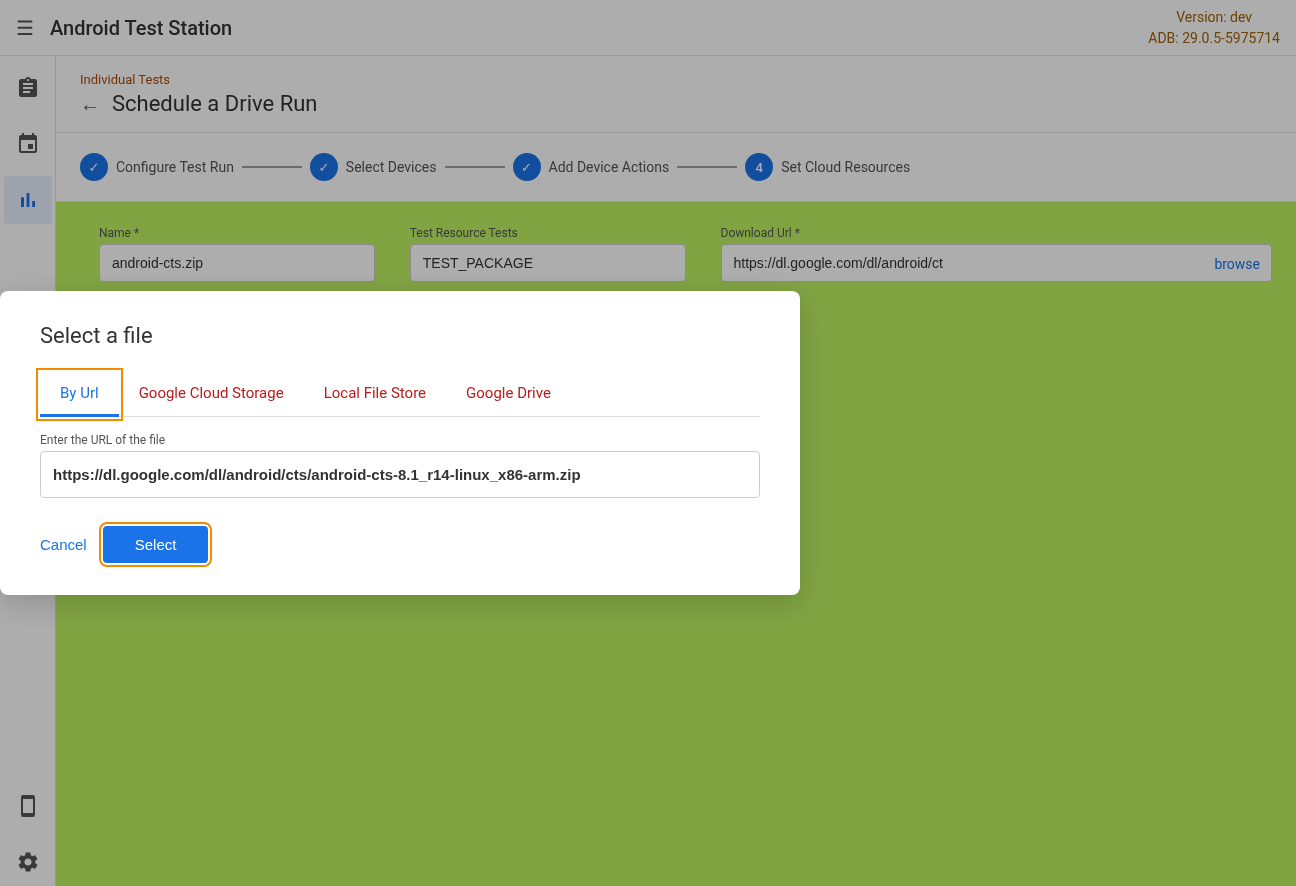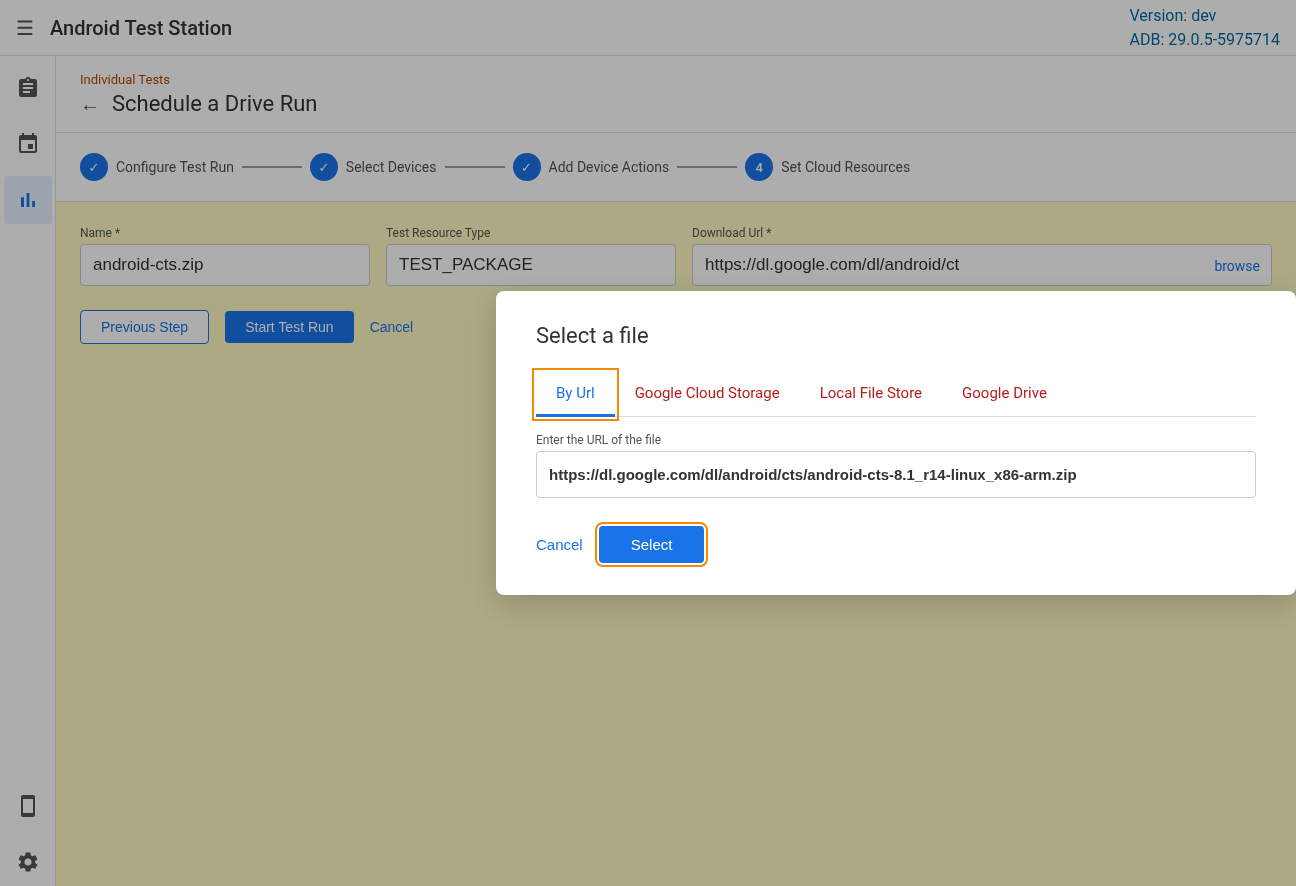--- a/index.html
+++ b/index.html
@@ -6,42 +6,42 @@
     body { font-family: Roboto, Arial, sans-serif; background: #f5f5f5; color: #333; height: 886px; width: 1296px; overflow: hidden; }
 
     
     .topbar {
       display: flex; align-items: center; justify-content: space-between;
       background: #fff; height: 56px; padding: 0 16px;
       border-bottom: 1px solid #e0e0e0;
     }
     .topbar-left { display: flex; align-items: center; gap: 16px; }
     .topbar-title { font-size: 20px; font-weight: 500; color: #333; }
-    .topbar-version { font-size: 16px; color: #0369a1; text-align: left; line-height: 1.5; }
+    .topbar-version { font-size: 14px; color: #a16207; text-align: center; line-height: 1.5; }
     .hamburger-icon { font-size: 20px; color: #555; cursor: pointer; }
 
     
     .layout { display: flex; height: calc(886px - 56px); }
 
     
     .sidebar {
       width: 56px; background: #fff; border-right: 1px solid #e0e0e0;
       display: flex; flex-direction: column; align-items: center; padding-top: 8px; gap: 8px;
     }
     .sidebar-item {
       width: 48px; height: 48px; display: flex; align-items: center; justify-content: center;
       border-radius: 4px; cursor: pointer; color: #555;
     }
     .sidebar-item.active { background: #e8f0fe; color: #1a73e8; }
     .sidebar-item svg { width: 24px; height: 24px; }
     .sidebar-spacer { flex: 1; }
 
     
     .main-content {
-      flex: 1; overflow-y: auto; background: #fef9c3;
+      flex: 1; overflow-y: auto; background: #bef264;
     }
 
     
     .page-header {
       background: #fff; padding: 16px 24px 0 24px; border-bottom: 1px solid #e0e0e0;
     }
     .breadcrumb { font-size: 13px; color: #b04a00; margin-bottom: 4px; }
     .page-title-row { display: flex; align-items: center; gap: 12px; padding-bottom: 16px; }
     .back-btn { color: #555; cursor: pointer; font-size: 20px; }
     .page-title { font-size: 22px; font-weight: 400; color: #333; }
@@ -59,28 +59,28 @@
     .step-circle.done { background: #1a73e8; color: #fff; }
     .step-circle.active { background: #1a73e8; color: #fff; }
     .step-label { font-size: 14px; color: #555; margin-left: 8px; }
     .step-connector {
       width: 60px; height: 2px; background: #9e9e9e; margin: 0 8px;
     }
 
     
     .form-area { padding: 24px 24px; }
     .form-row { display: flex; gap: 16px; margin-bottom: 16px; }
-    .form-field { display: flex; flex-direction: column; position: relative; }
+    .form-field { display: flex; flex-direction: column; position: relative; margin-left: 19px; }
     .form-field.name-field { flex: 1; }
     .form-field.type-field { flex: 1; }
     .form-field.url-field { flex: 2; }
     .form-field label { font-size: 12px; color: #555; margin-bottom: 4px; }
     .form-input {
       border: 1px solid #ccc; border-radius: 4px; padding: 10px 12px;
-      font-size: 17px; color: #333; background: #fff;
+      font-size: 14px; color: #333; background: #fff;
       outline: none;
     }
     .browse-link {
       position: absolute; right: 12px; top: 50%; transform: translateY(10%);
       color: #1a73e8; font-size: 14px; cursor: pointer;
     }
 
     
     .action-row { display: flex; align-items: center; gap: 16px; margin-top: 24px; }
     .btn-outline {
@@ -89,21 +89,21 @@
     }
     .btn-primary {
       padding: 8px 20px; border: none; background: #1a73e8;
       color: #fff; border-radius: 4px; font-size: 14px; cursor: pointer;
     }
     .btn-text { background: none; border: none; color: #1a73e8; font-size: 14px; cursor: pointer; }
 
     
     .overlay {
       position: fixed; top: 0; left: 0; width: 1296px; height: 886px;
-      background: rgba(0,0,0,0.32); display: flex; align-items: center; justify-content: flex-end;
+      background: rgba(0,0,0,0.32); display: flex; align-items: center; justify-content: flex-start;
       z-index: 100;
     }
 
     
     .dialog {
       background: #fff; border-radius: 8px; width: 800px; padding: 32px 40px 32px 40px;
       box-shadow: 0 8px 32px rgba(0,0,0,0.18);
     }
     .dialog-title { font-size: 22px; font-weight: 400; color: #333; margin-bottom: 24px; }
 
@@ -213,21 +213,21 @@
       </div>
     </div>
 
     <div class="form-area">
       <div class="form-row">
         <div class="form-field name-field">
           <label>Name *</label>
           <input class="form-input" type="text" value="android-cts.zip" style="">
         </div>
         <div class="form-field type-field">
-          <label>Test Resource Type</label>
+          <label>Test Resource Tests</label>
           <input class="form-input" type="text" value="TEST_PACKAGE" style="">
         </div>
         <div class="form-field url-field" style="position:relative;">
           <label>Download Url *</label>
           <input class="form-input" type="text" value="https://dl.google.com/dl/android/ct" style="padding-right: 60px;">
           <span class="browse-link">browse</span>
         </div>
       </div>
 
       <div class="action-row">

